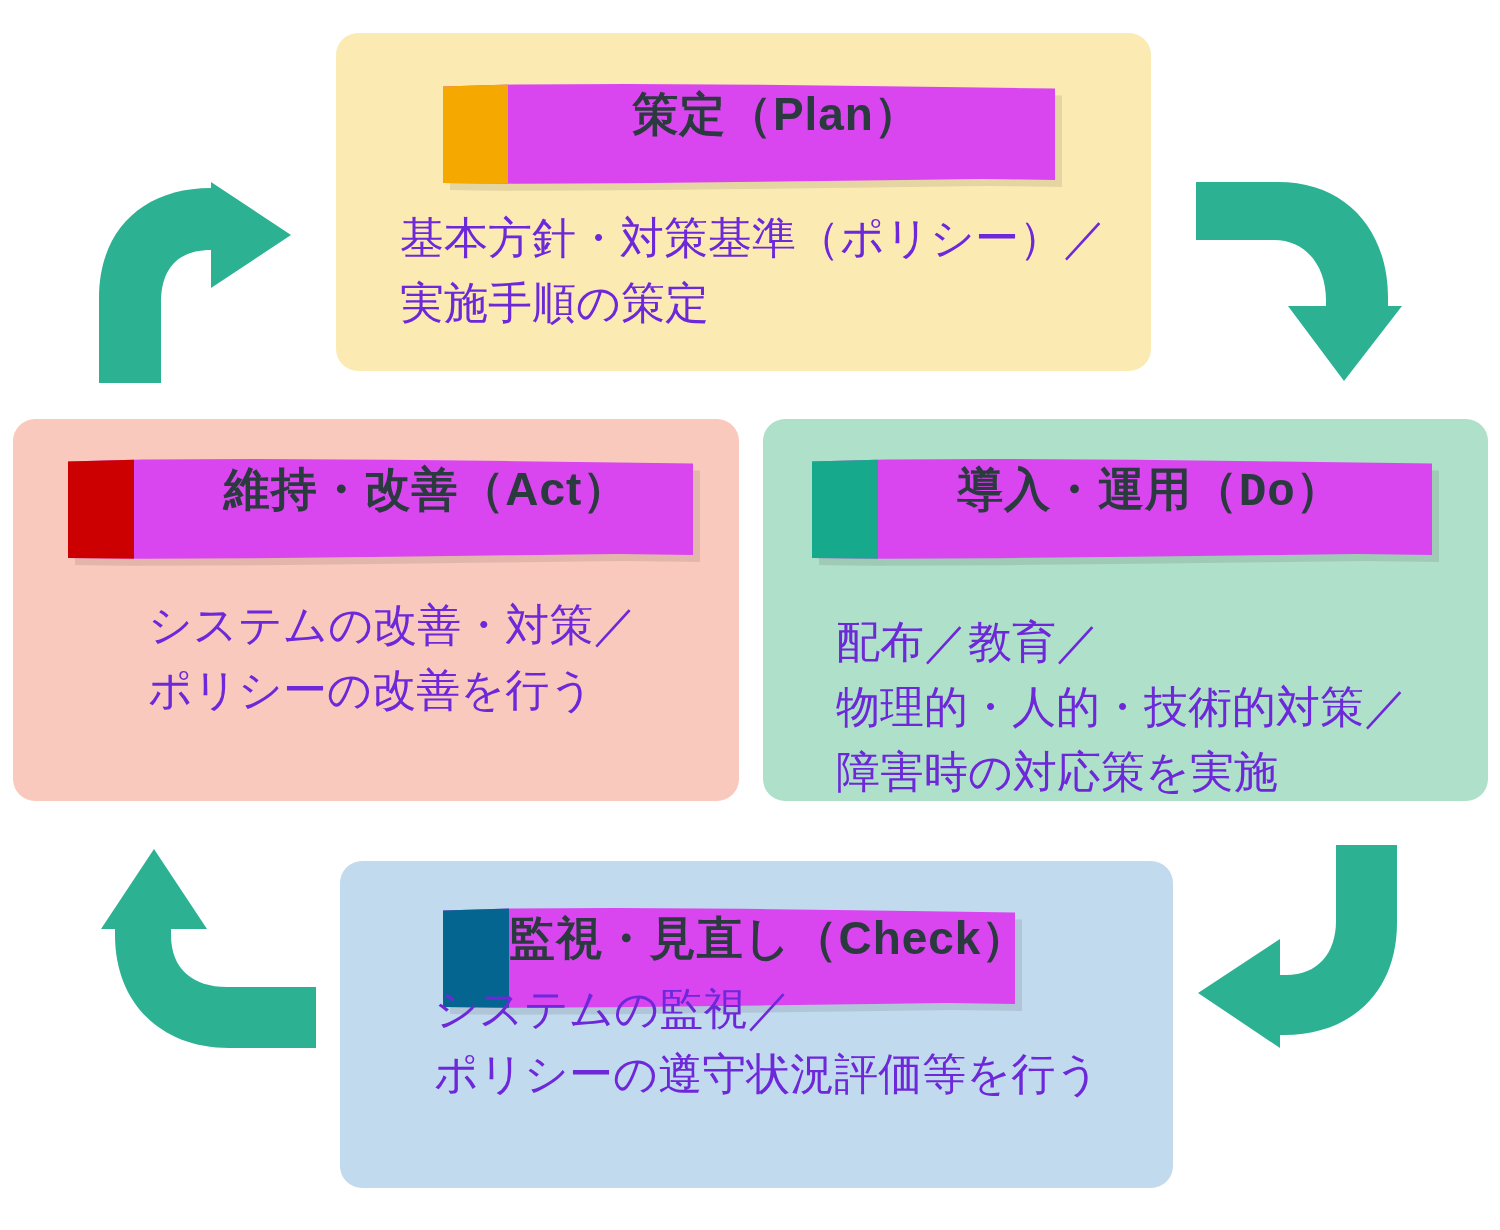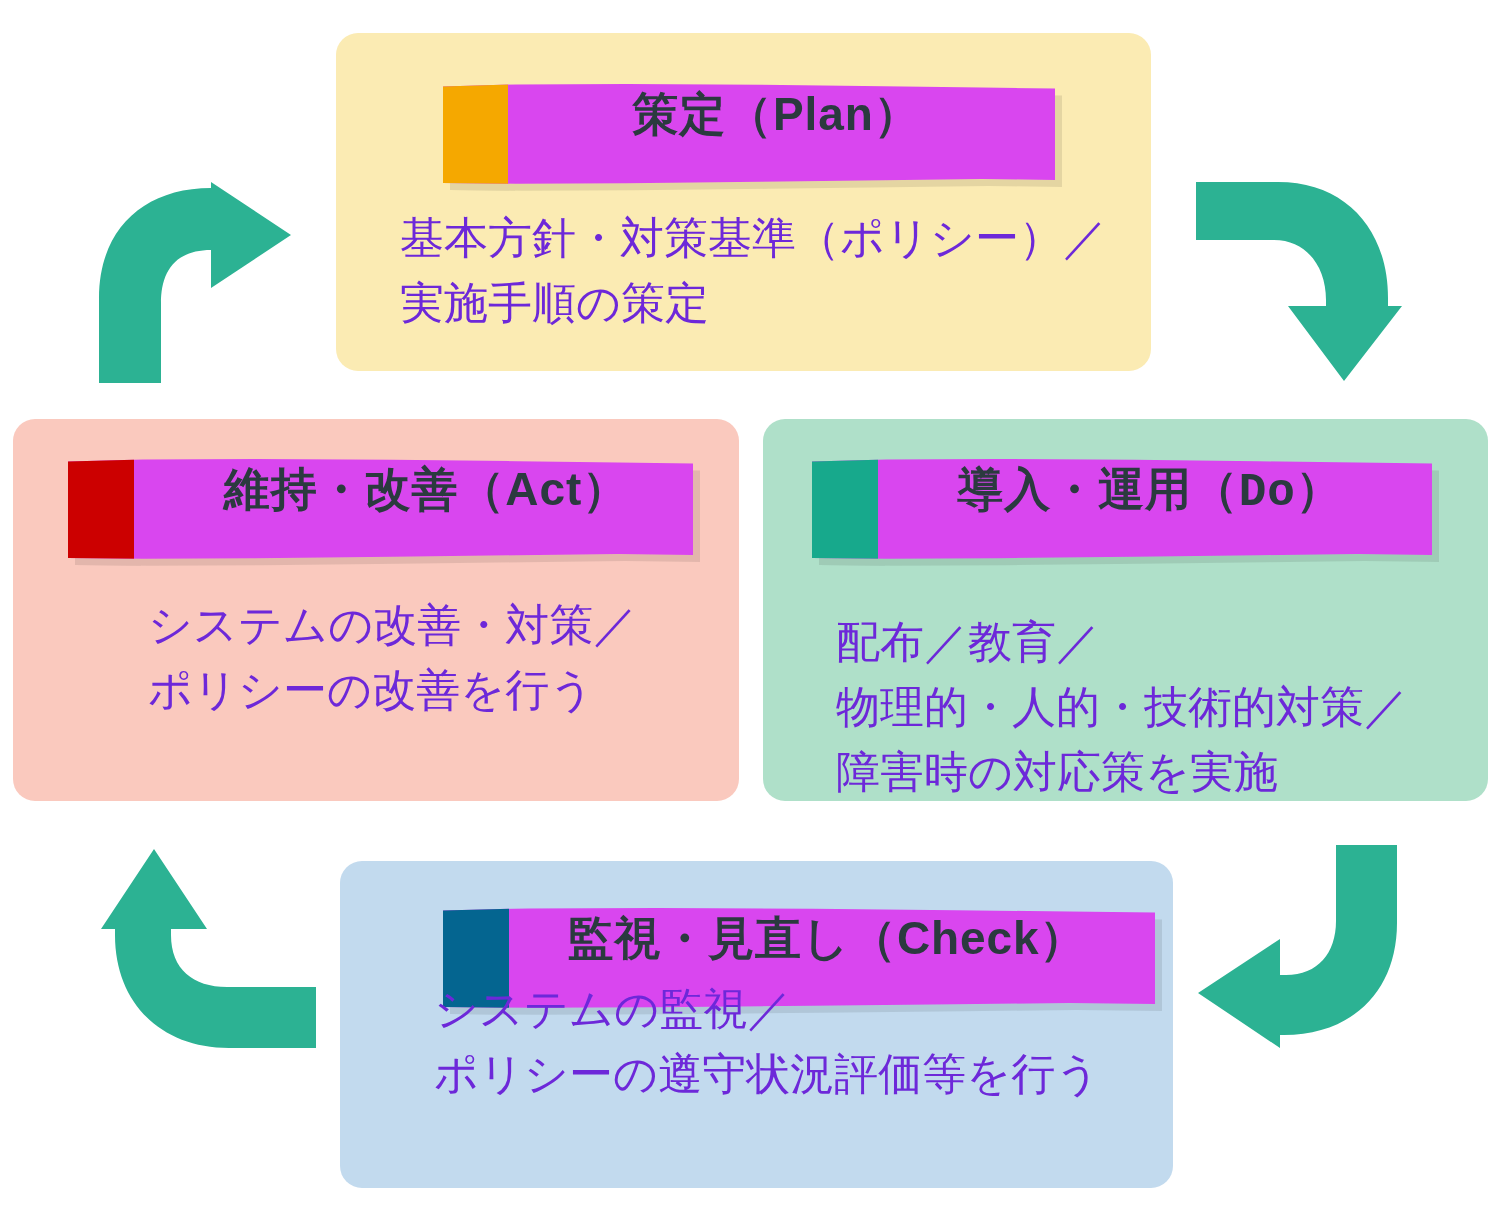--- a/index.html
+++ b/index.html
@@ -69,21 +69,21 @@
   .ribbon-plan .ribbon-title { font-size: 46px; }
 
   .ribbon-act   { left: 68px;  top: 459px;  width: 625px; height: 100px; }
   .ribbon-act .swatch   { width: 66px; background: #CC0000; }
   .ribbon-act .ribbon-title { font-size: 46px; margin-left: 36px; }
 
   .ribbon-do    { left: 812px; top: 459px;  width: 620px; height: 100px; font-family: Liberation Mono, monospace; }
   .ribbon-do .swatch    { width: 66px; background: #17A98C; }
   .ribbon-do .ribbon-title { font-size: 46px; }
 
-  .ribbon-check { left: 443px; top: 908px;  width: 712px; height: 100px; }
+  .ribbon-check { left: 443px; top: 908px;  width: 572px; height: 100px; }
   .ribbon-check .swatch { width: 66px; background: #046590; }
   .ribbon-check .ribbon-title { font-size: 46px; }
 
   
   .body-text {
     position: absolute;
     color: #6d28d9;
     font-size: 44px;
     font-weight: 500;
     line-height: 1.48;

